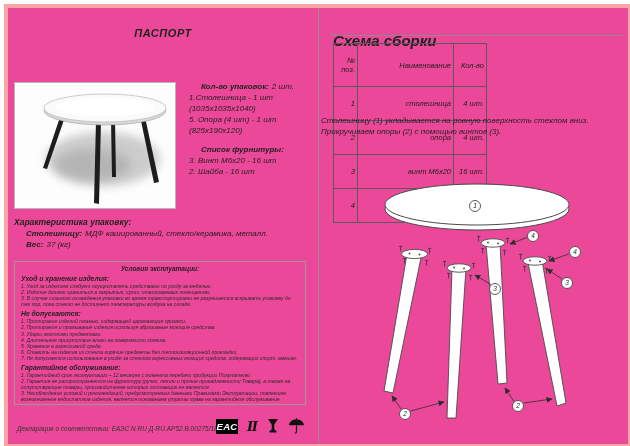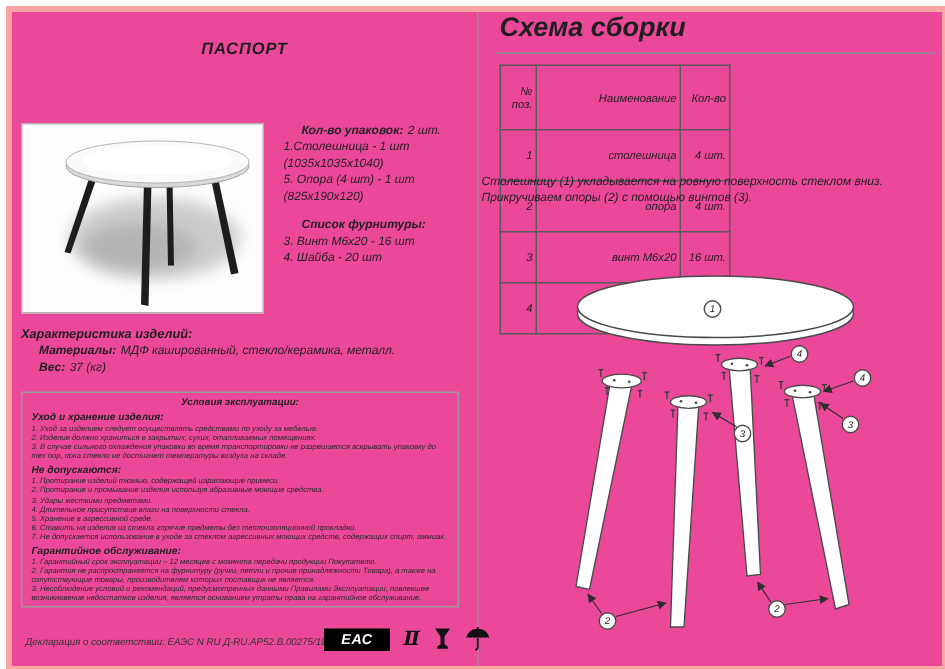--- a/index.html
+++ b/index.html
@@ -14,24 +14,24 @@
   .ml{margin-left:3px;}
   .hw-head{margin-top:8px;}
   .chars{position:absolute;left:6px;top:209px;width:296px;font-size:8px;line-height:11px;}
   .chars-head{font-size:8.5px;font-weight:bold;}
   .condbox{position:absolute;left:6px;top:253px;width:292px;height:144px;border:1px solid #9a9a9a;padding:3px 6px;box-sizing:border-box;overflow:hidden;}
   .cond-title{text-align:center;font-weight:bold;font-size:6.5px;margin-bottom:3px;}
   .cond-h{font-weight:bold;font-size:6.8px;margin:3px 0 1px;}
   .cond-i{font-size:5.1px;line-height:6.1px;color:#2a2a2a;}
   .decl{position:absolute;left:9px;top:417px;font-size:6.5px;color:#333;}
   .icons-row{position:absolute;left:208px;top:409px;height:18px;display:flex;align-items:center;gap:9px;}
-  .eac{background:#000;color:#fff;font-weight:bold;font-size:9.5px;width:44px;height:15px;display:flex;align-items:center;justify-content:center;letter-spacing:0.5px;}
+  .eac{background:#000;color:#fff;font-weight:bold;font-size:9.5px;width:22px;height:15px;display:flex;align-items:center;justify-content:center;letter-spacing:0.5px;}
   .stack-ii{font-family:"DejaVu Serif",serif;font-size:13px;font-weight:bold;color:#111;line-height:15px;}
   
-  .asm-title{position:absolute;left:325px;top:0;font-size:18px;font-weight:bold;}
+  .asm-title{position:absolute;left:325px;top:24px;font-size:15px;font-weight:bold;}
   .asm-rule{position:absolute;left:322px;top:27px;width:293px;height:1px;background:#8c8c8c;}
   .asm-table{position:absolute;left:325px;top:35px;border-collapse:collapse;font-size:7.5px;}
   .asm-table td,.asm-table th{border:1px solid #5a5a5a;padding:12px 2px;font-weight:normal;text-align:right;height:9px;}
   .asm-table th{height:10px;}
   .col-num{width:24px;}
   .col-name{width:96px;}
   .col-qty{width:33px;}
   .cell-name{padding-left:8px;margin-left:40px;}
   .asm-instr{position:absolute;left:313px;top:108px;width:285px;font-size:8px;line-height:10.5px;}
   .diagram{position:absolute;left:313px;top:145px;}
@@ -65,26 +65,26 @@
   </div>
 
   <div class="info-block">
     <div><span class="b">Кол-во упаковок:</span><span class="ml">2 шт.</span></div>
     <div>1.Столешница - 1 шт</div>
     <div>(1035х1035х1040)</div>
     <div>5. Опора (4 шт) - 1 шт</div>
     <div>(825х190х120)</div>
     <div class="b hw-head">Список фурнитуры:</div>
     <div>3. Винт М6х20 - 16 шт</div>
-    <div>4. Шайба - 20 шт</div>
+    <div>2. Шайба - 16 шт</div>
   </div>
 
   <div class="chars">
-    <div class="chars-head">Характеристика изделий:</div>
-    <div><span class="b">Материалы:</span><span class="ml">МДФ кашированный, стекло/керамика, металл.</span></div>
+    <div class="chars-head">Характеристика упаковку:</div>
+    <div><span class="b">Столешницу:</span><span class="ml">МДФ кашированный, стекло/керамика, металл.</span></div>
     <div><span class="b">Вес:</span><span class="ml">37 (кг)</span></div>
   </div>
 
   <div class="condbox">
     <div class="cond-title">Условия эксплуатации:</div>
     <div class="cond-h">Уход и хранение изделия:</div>
     <div class="cond-i">1. Уход за изделием следует осуществлять средствами по уходу за мебелью.</div>
     <div class="cond-i">2. Изделие должно храниться в закрытых, сухих, отапливаемых помещениях.</div>
     <div class="cond-i">3. В случае сильного охлаждения упаковки во время транспортировки не разрешается вскрывать упаковку до тех пор, пока стекло не достигнет температуры воздуха на складе.</div>
     <div class="cond-h">Не допускаются:</div>

